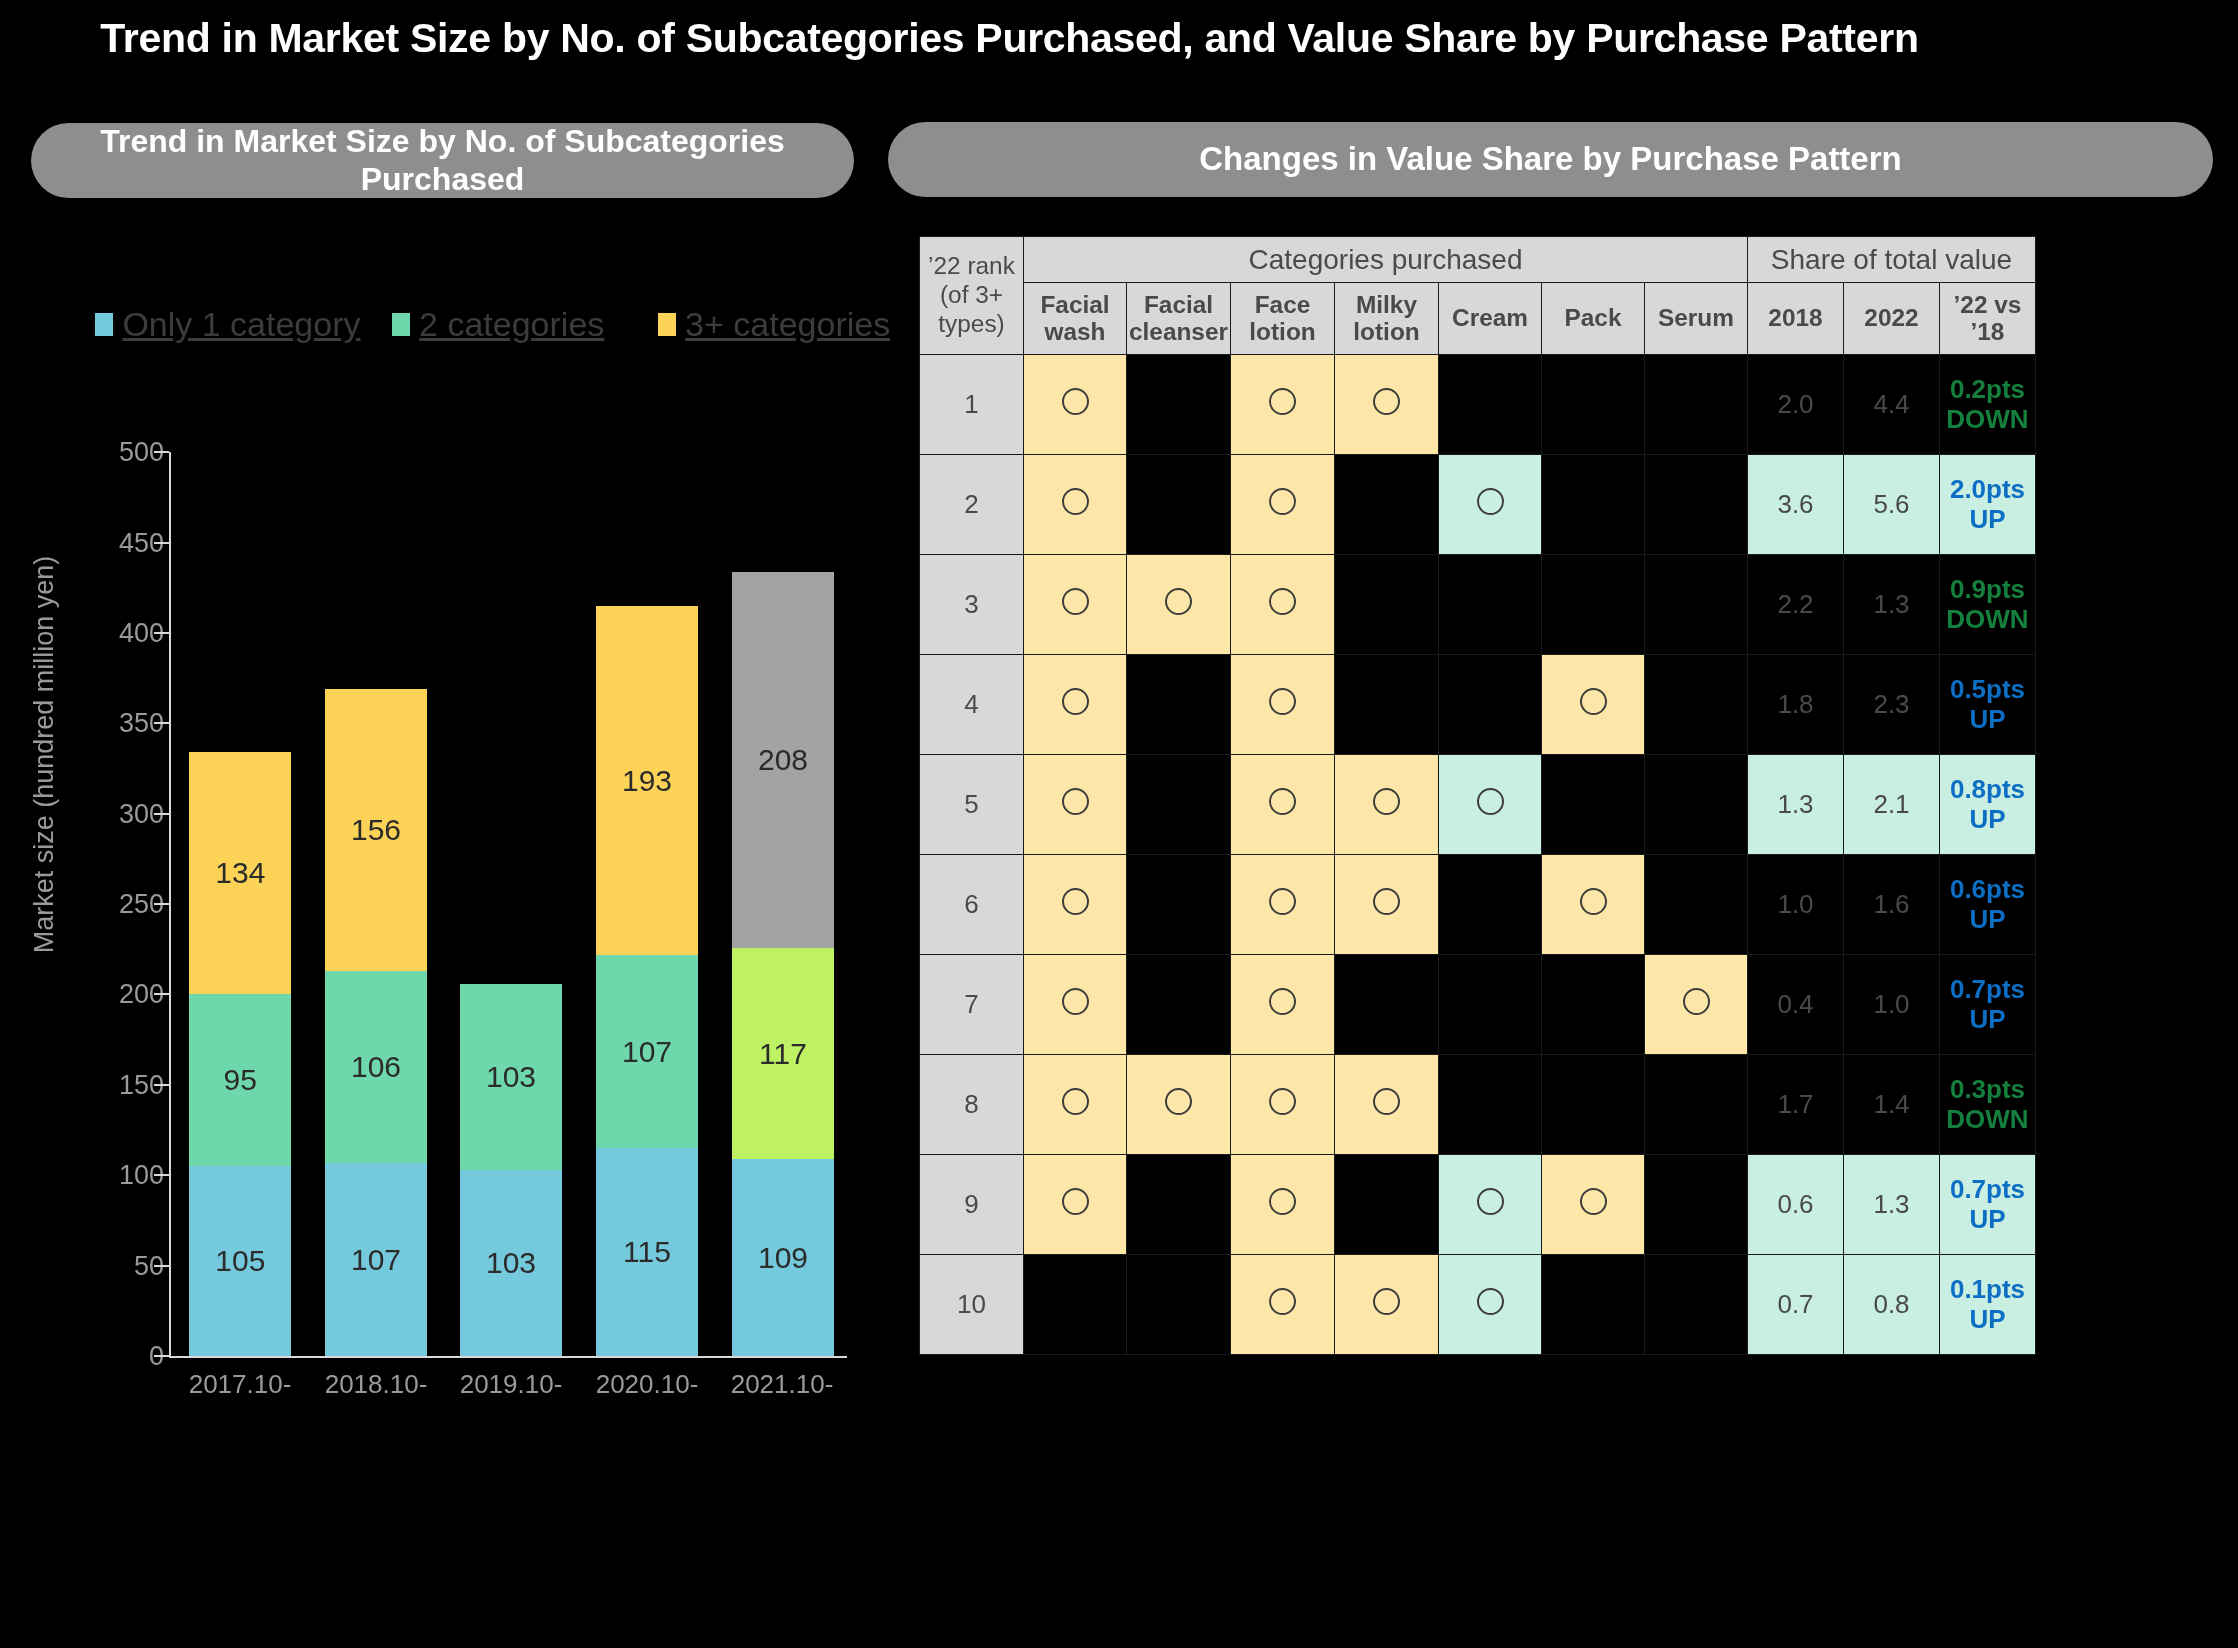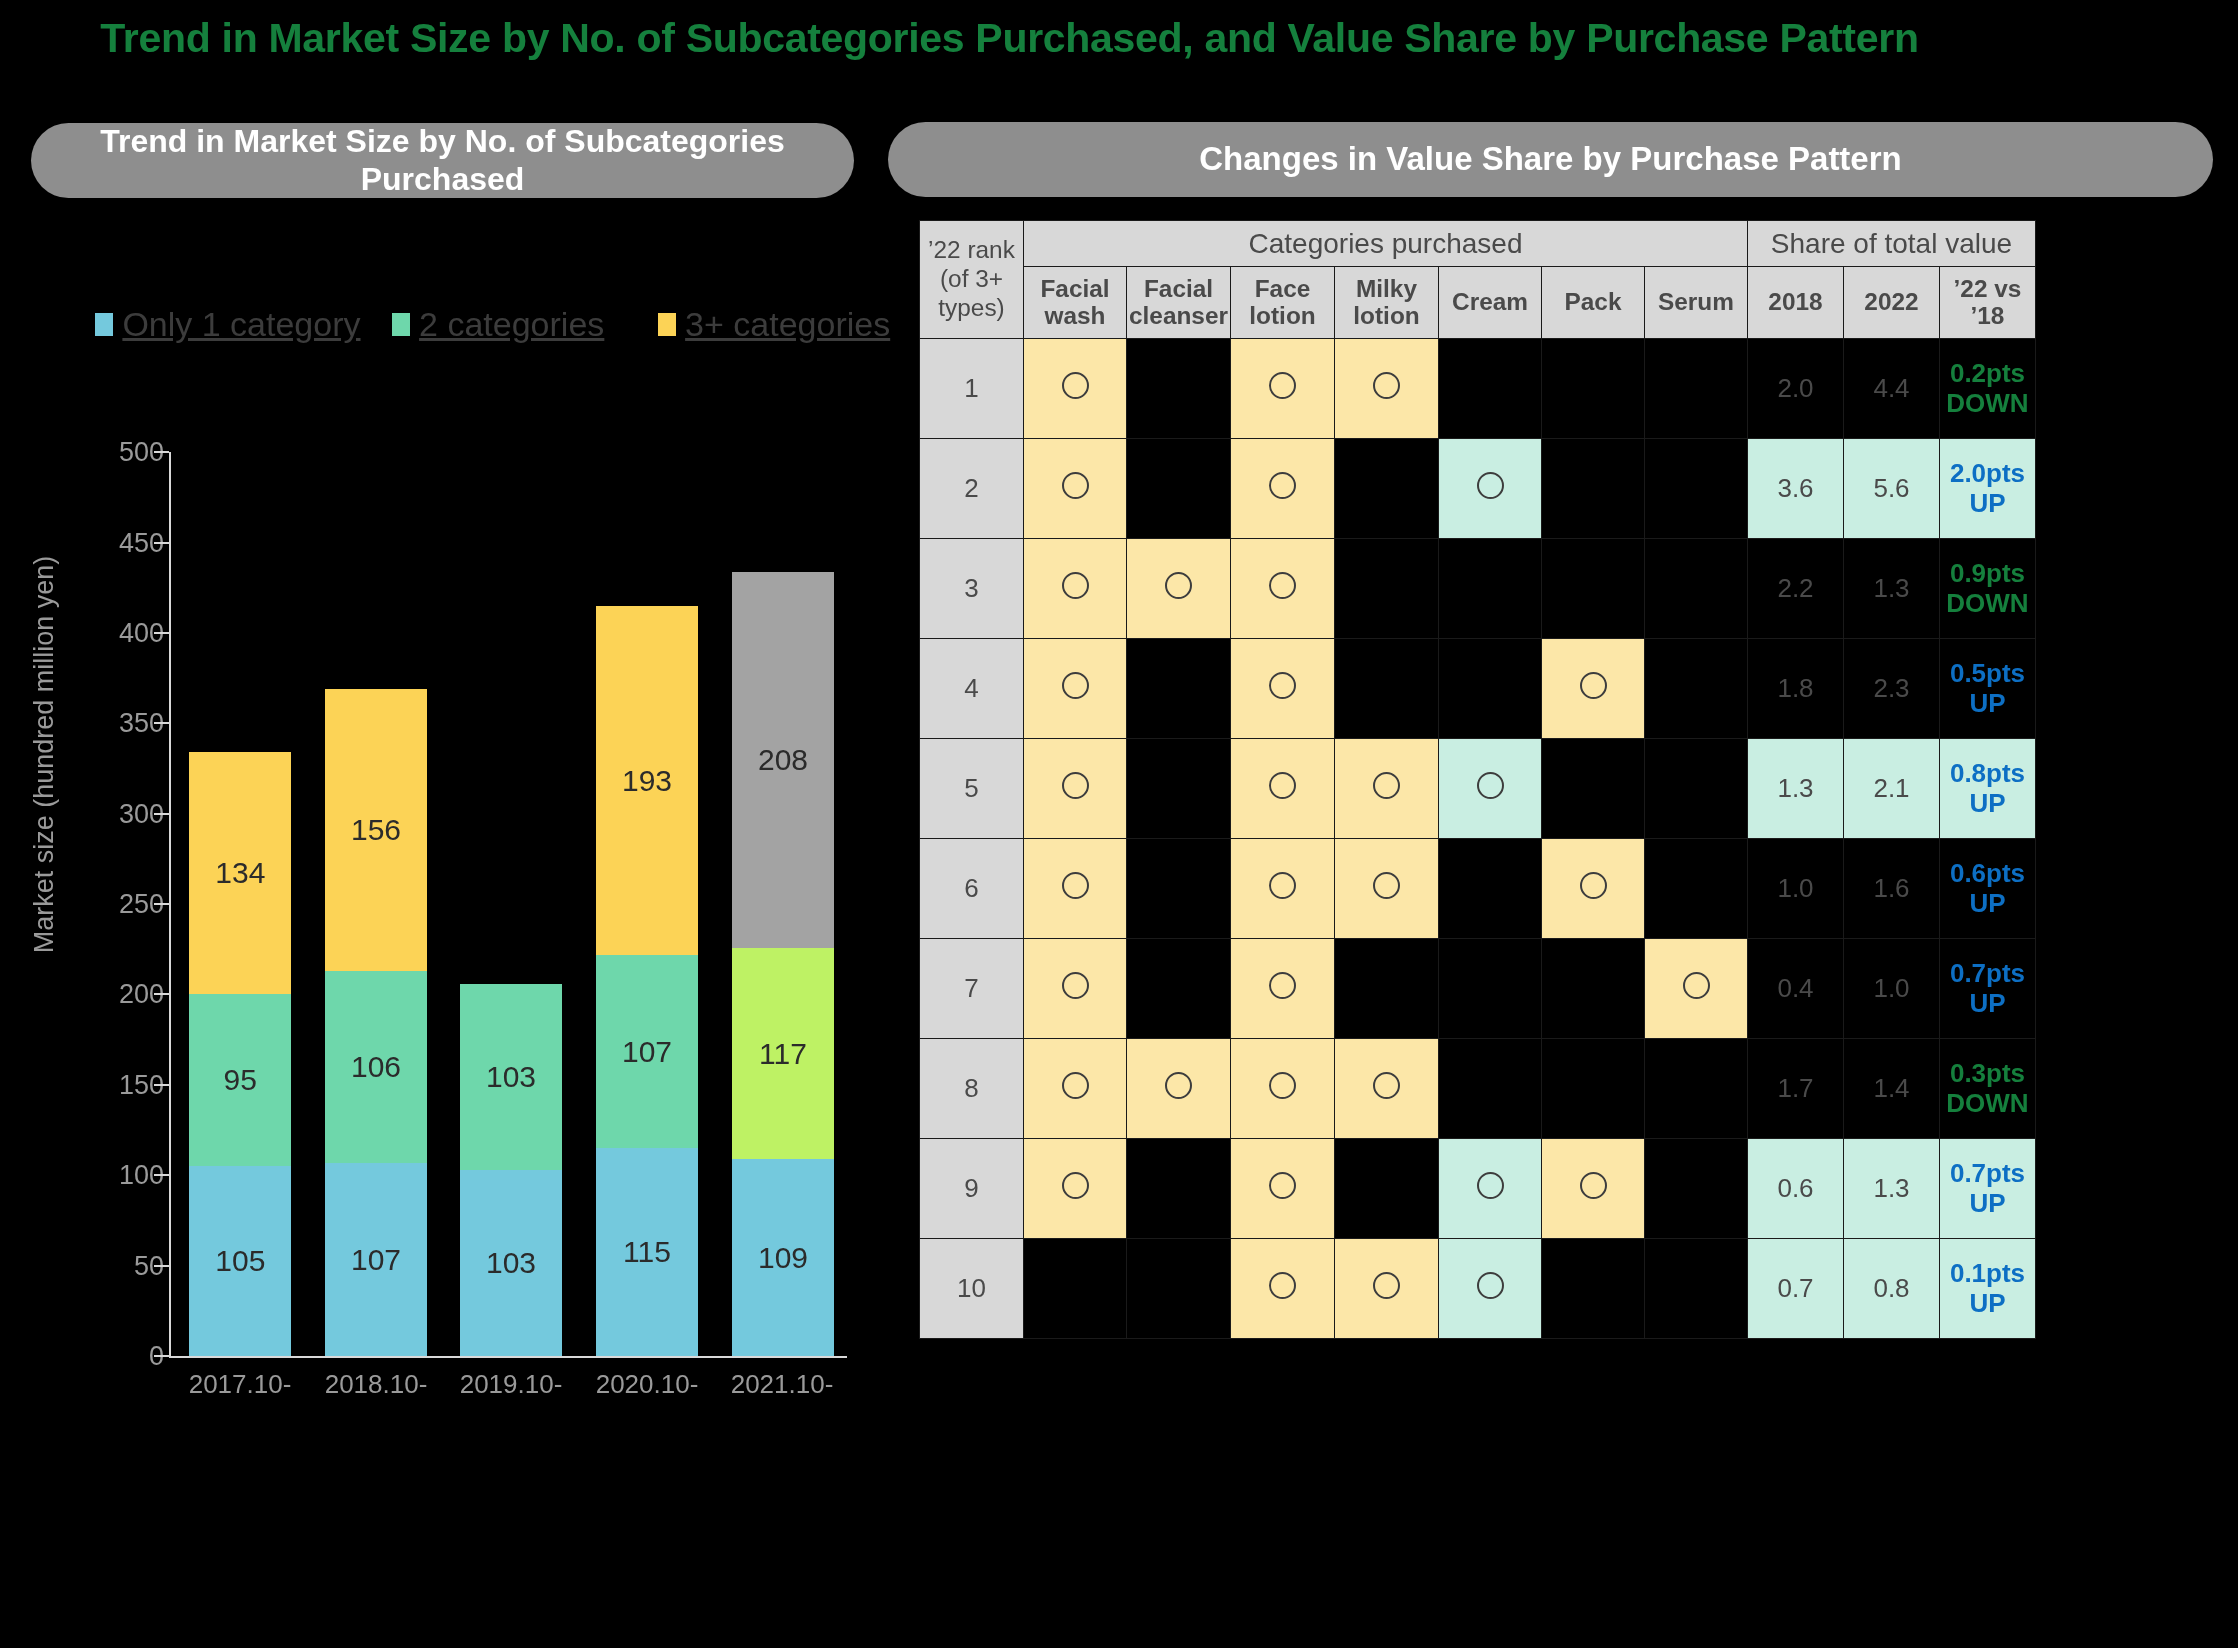--- a/index.html
+++ b/index.html
@@ -1,21 +1,21 @@
 <!DOCTYPE html>
 <html style="font-size:11px"><head>
 <meta charset="utf-8">
 <style>
   html,body{margin:0;padding:0;background:#000;}
   body{width:2239px;height:1648px;font-family:"Liberation Sans",sans-serif;overflow:hidden;position:relative;}
 
   
   #main-title{
     position:absolute;left:0;top:15px;width:2019px;
-    text-align:center;color:#15803d;font-size:41px;font-weight:bold;
+    text-align:center;color:#ffffff;font-size:41px;font-weight:bold;
     letter-spacing:-0.3px;white-space:nowrap;
   }
 
   
   .pill{
     position:absolute;background:#8e8e8e;border-radius:39px;
     color:#ffffff;font-weight:bold;display:flex;align-items:center;
     justify-content:center;text-align:center;line-height:1.16;
   }
   #pill-left{left:31px;top:123px;width:823px;height:75px;font-size:32px;}
@@ -44,21 +44,21 @@
   .ytick-mark{position:absolute;left:-15px;width:15px;height:2px;background:#d9d9d9;transform:translateY(-50%);}
   #yaxis-line{position:absolute;left:0;top:228px;width:2px;height:905px;background:#d9d9d9;}
   #xaxis-line{position:absolute;left:0;top:1132px;width:678px;height:2px;background:#d9d9d9;}
 
   .bar-group{position:absolute;bottom:47px;width:102px;}
   .seg{position:absolute;width:102px;display:flex;align-items:center;justify-content:center;
        color:#2b2b2b;font-size:30px;}
   .xtick{position:absolute;top:1145px;width:176px;text-align:center;color:#9a9a9a;font-size:26px;}
 
   
-  #table-wrap{position:absolute;left:888px;top:220px;padding-left:31px;}
+  #table-wrap{position:absolute;left:888px;top:236px;padding-left:31px;}
   table#share-table{border-collapse:collapse;table-layout:fixed;}
   #share-table th,#share-table td{
     border:1.4px solid #1a1a1a;padding:0;text-align:center;vertical-align:middle;
     color:#4a4a4a;font-size:26px;
   }
   #share-table thead th{background:#d8d8d8;font-weight:bold;}
   #share-table thead th.grp{font-weight:normal;font-size:28px;height:45px;}
   #share-table thead th.sub{height:71px;line-height:1.1;font-size:24.4px;}
   #share-table th.rankhdr{font-weight:normal;font-size:24.4px;line-height:1.18;}
   td.rank{background:#d8d8d8;height:99px;font-size:27px;}

